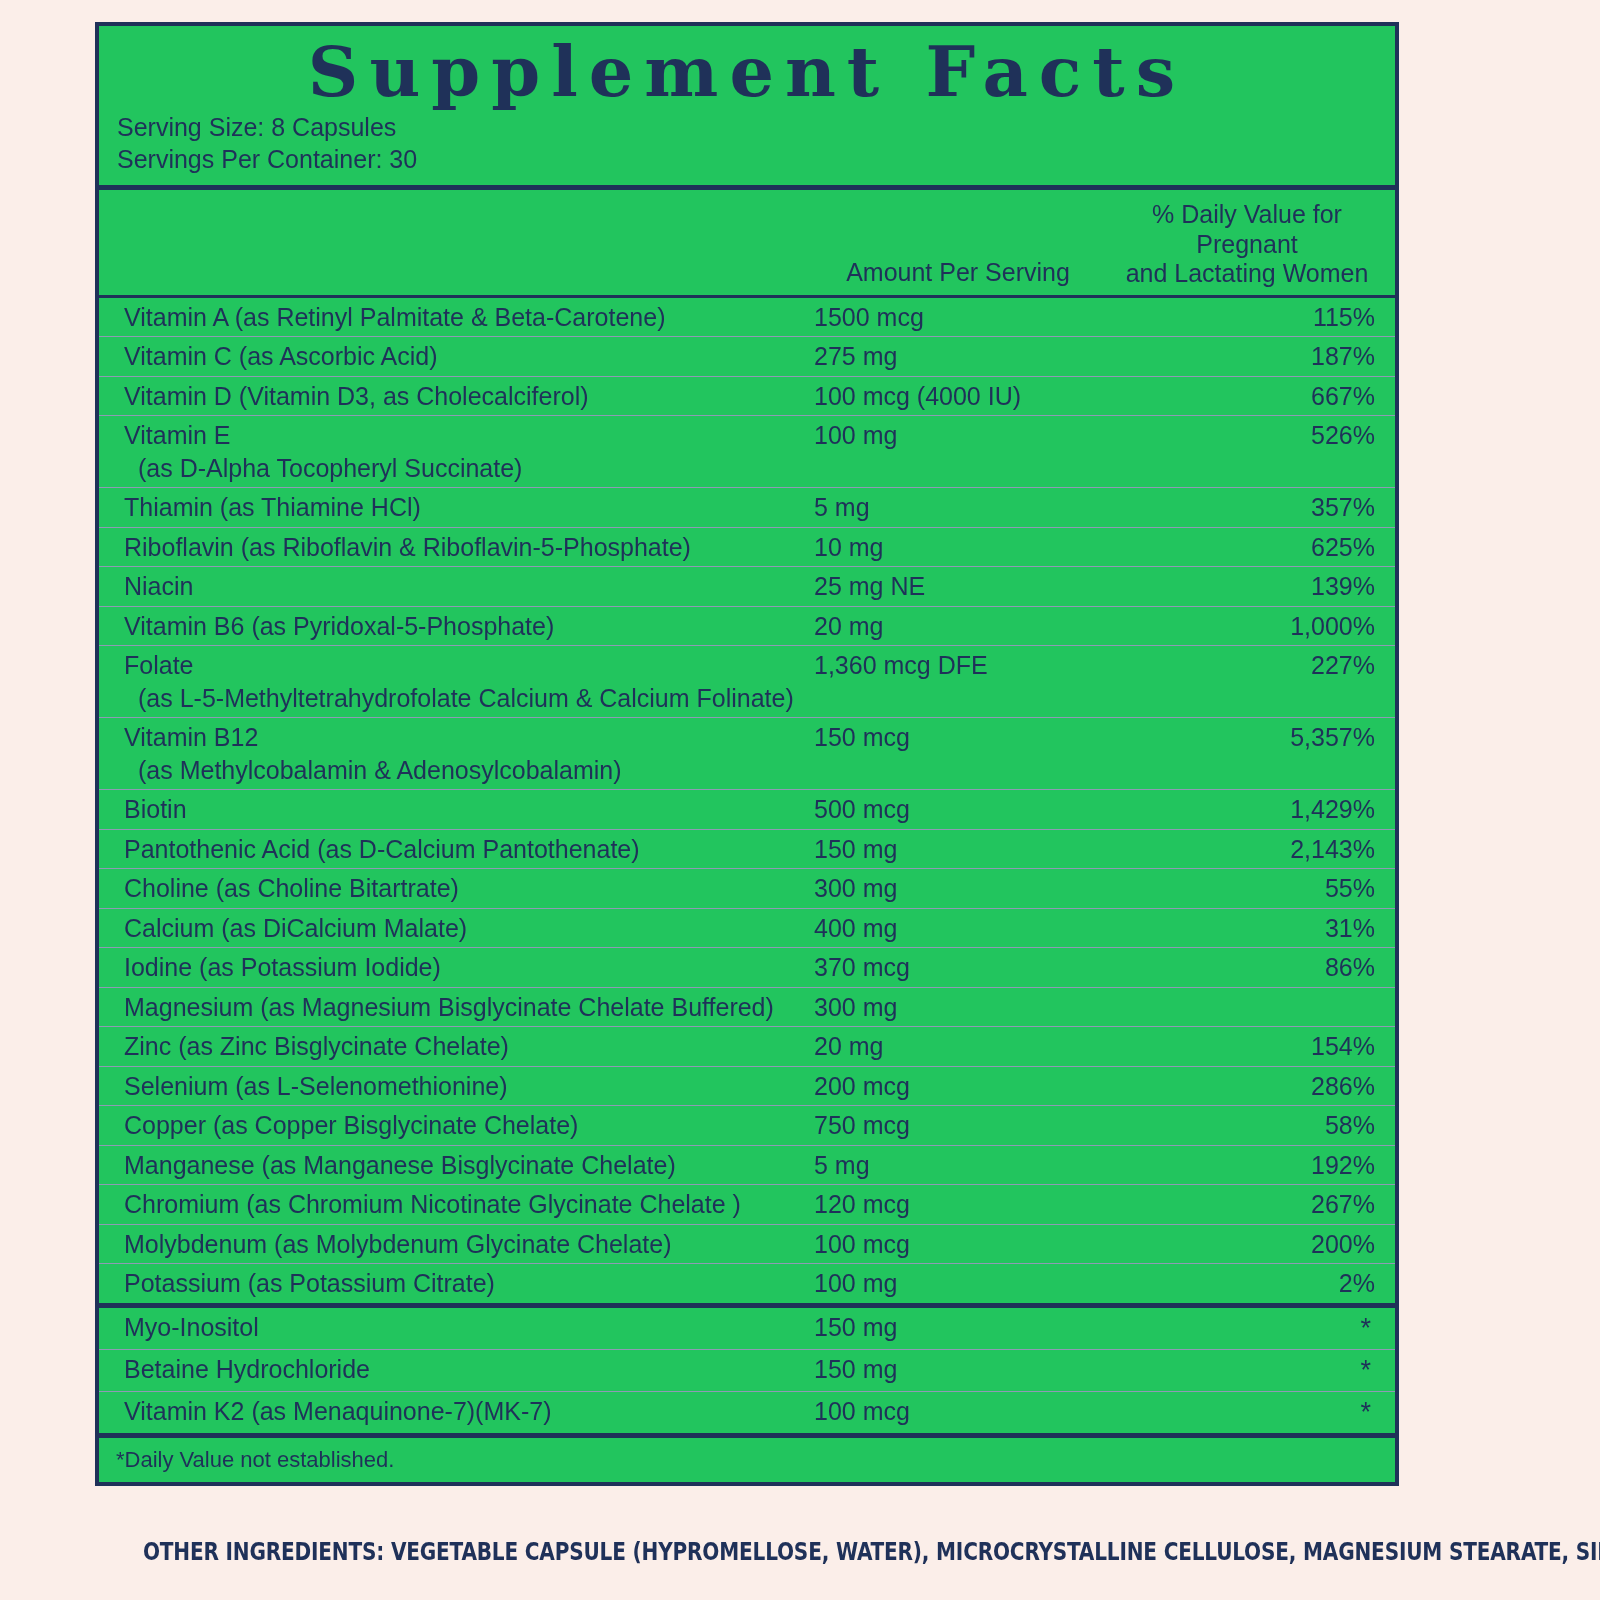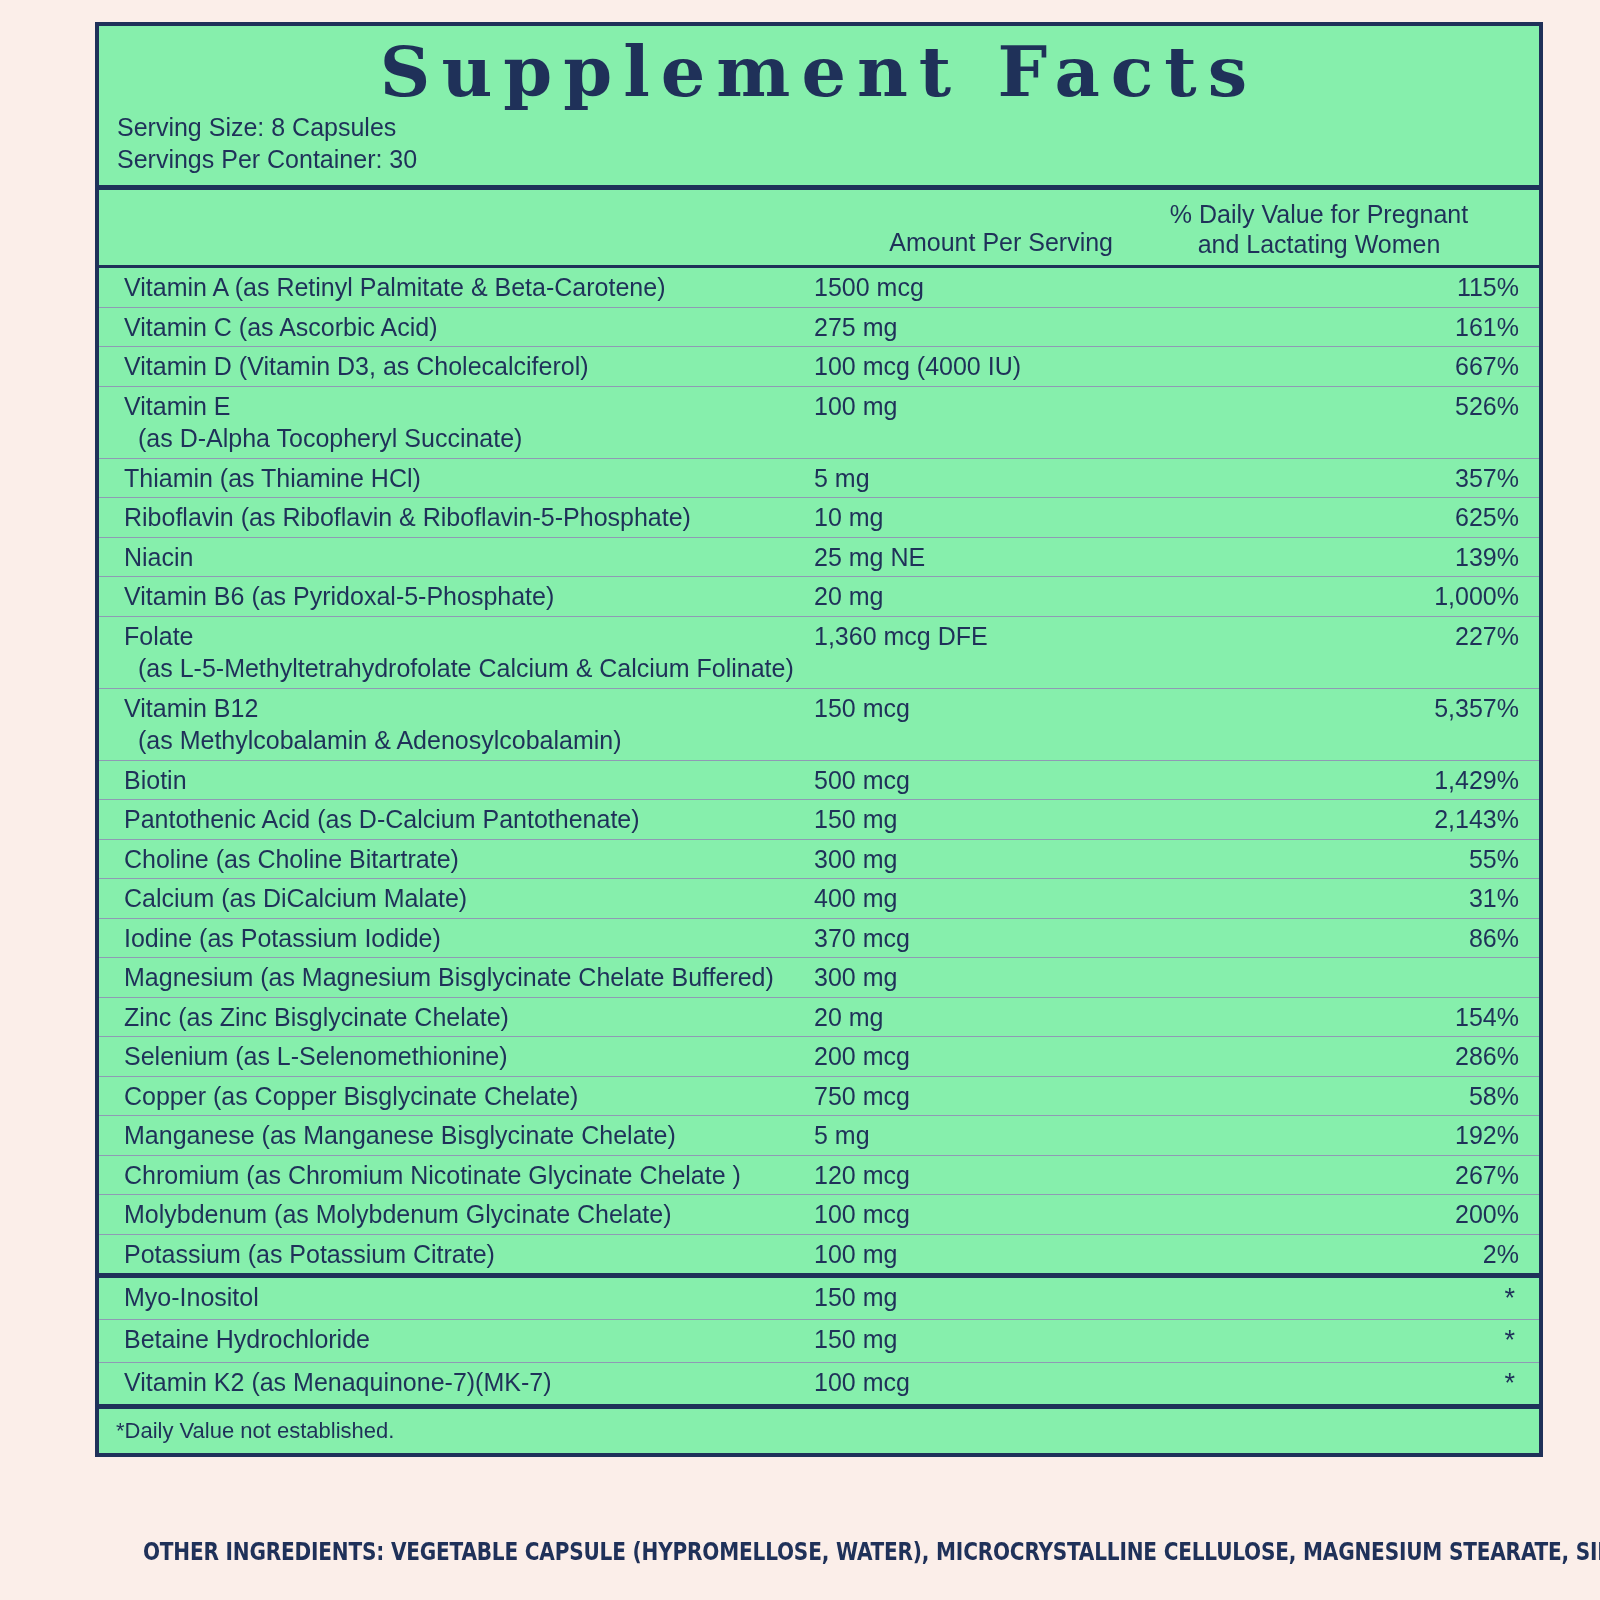--- a/index.html
+++ b/index.html
@@ -11,24 +11,24 @@
     height: 1600px;
     background: #fbeee9;
     font-family: "Liberation Sans", sans-serif;
     color: #1f3159;
     overflow: hidden;
   }
   .panel {
     position: absolute;
     left: 95px;
     top: 22px;
-    width: 1448px;
+    width: 1304px;
     box-sizing: border-box;
     border: 4px solid #1f3159;
-    background: #86efac;
+    background: #22c55e;
   }
   
   .header-block {
     padding: 6px 18px 10px 18px;
     border-bottom: 5px solid #1f3159;
   }
   .facts-title {
     font-family: "DejaVu Serif", "Liberation Serif", serif;
     font-weight: 700;
     font-size: 70px;
@@ -50,21 +50,21 @@
     align-items: flex-end;
     border-bottom: 3px solid #1f3159;
     padding: 10px 14px 6px 14px;
     min-height: 78px;
     box-sizing: border-box;
   }
   .colhead .c-name { flex: 0 0 690px; }
   .colhead .c-amt {
     flex: 0 0 310px;
     font-size: 25px;
-    text-align: right;
+    text-align: center;
     padding-bottom: 2px;
   }
   .colhead .c-dv {
     flex: 1 1 auto;
     font-size: 25px;
     text-align: center;
     line-height: 1.18;
   }
   
   .rows { padding: 0; }
@@ -153,21 +153,21 @@
 
   <div class="rows" id="main-rows">
       <div class="row">
         <div class="r-name"><span>Vitamin A (as Retinyl Palmitate &amp; Beta-Carotene)</span></div>
         <div class="r-amt">1500 mcg</div>
         <div class="r-dv">115%</div>
       </div>
       <div class="row">
         <div class="r-name"><span>Vitamin C (as Ascorbic Acid)</span></div>
         <div class="r-amt">275 mg</div>
-        <div class="r-dv">161%</div>
+        <div class="r-dv">187%</div>
       </div>
       <div class="row">
         <div class="r-name"><span>Vitamin D (Vitamin D3, as Cholecalciferol)</span></div>
         <div class="r-amt">100 mcg (4000 IU)</div>
         <div class="r-dv">667%</div>
       </div>
       <div class="row">
         <div class="r-name"><span>Vitamin E</span><span class="r-sub">(as D-Alpha Tocopheryl Succinate)</span></div>
         <div class="r-amt">100 mg</div>
         <div class="r-dv">526%</div>

